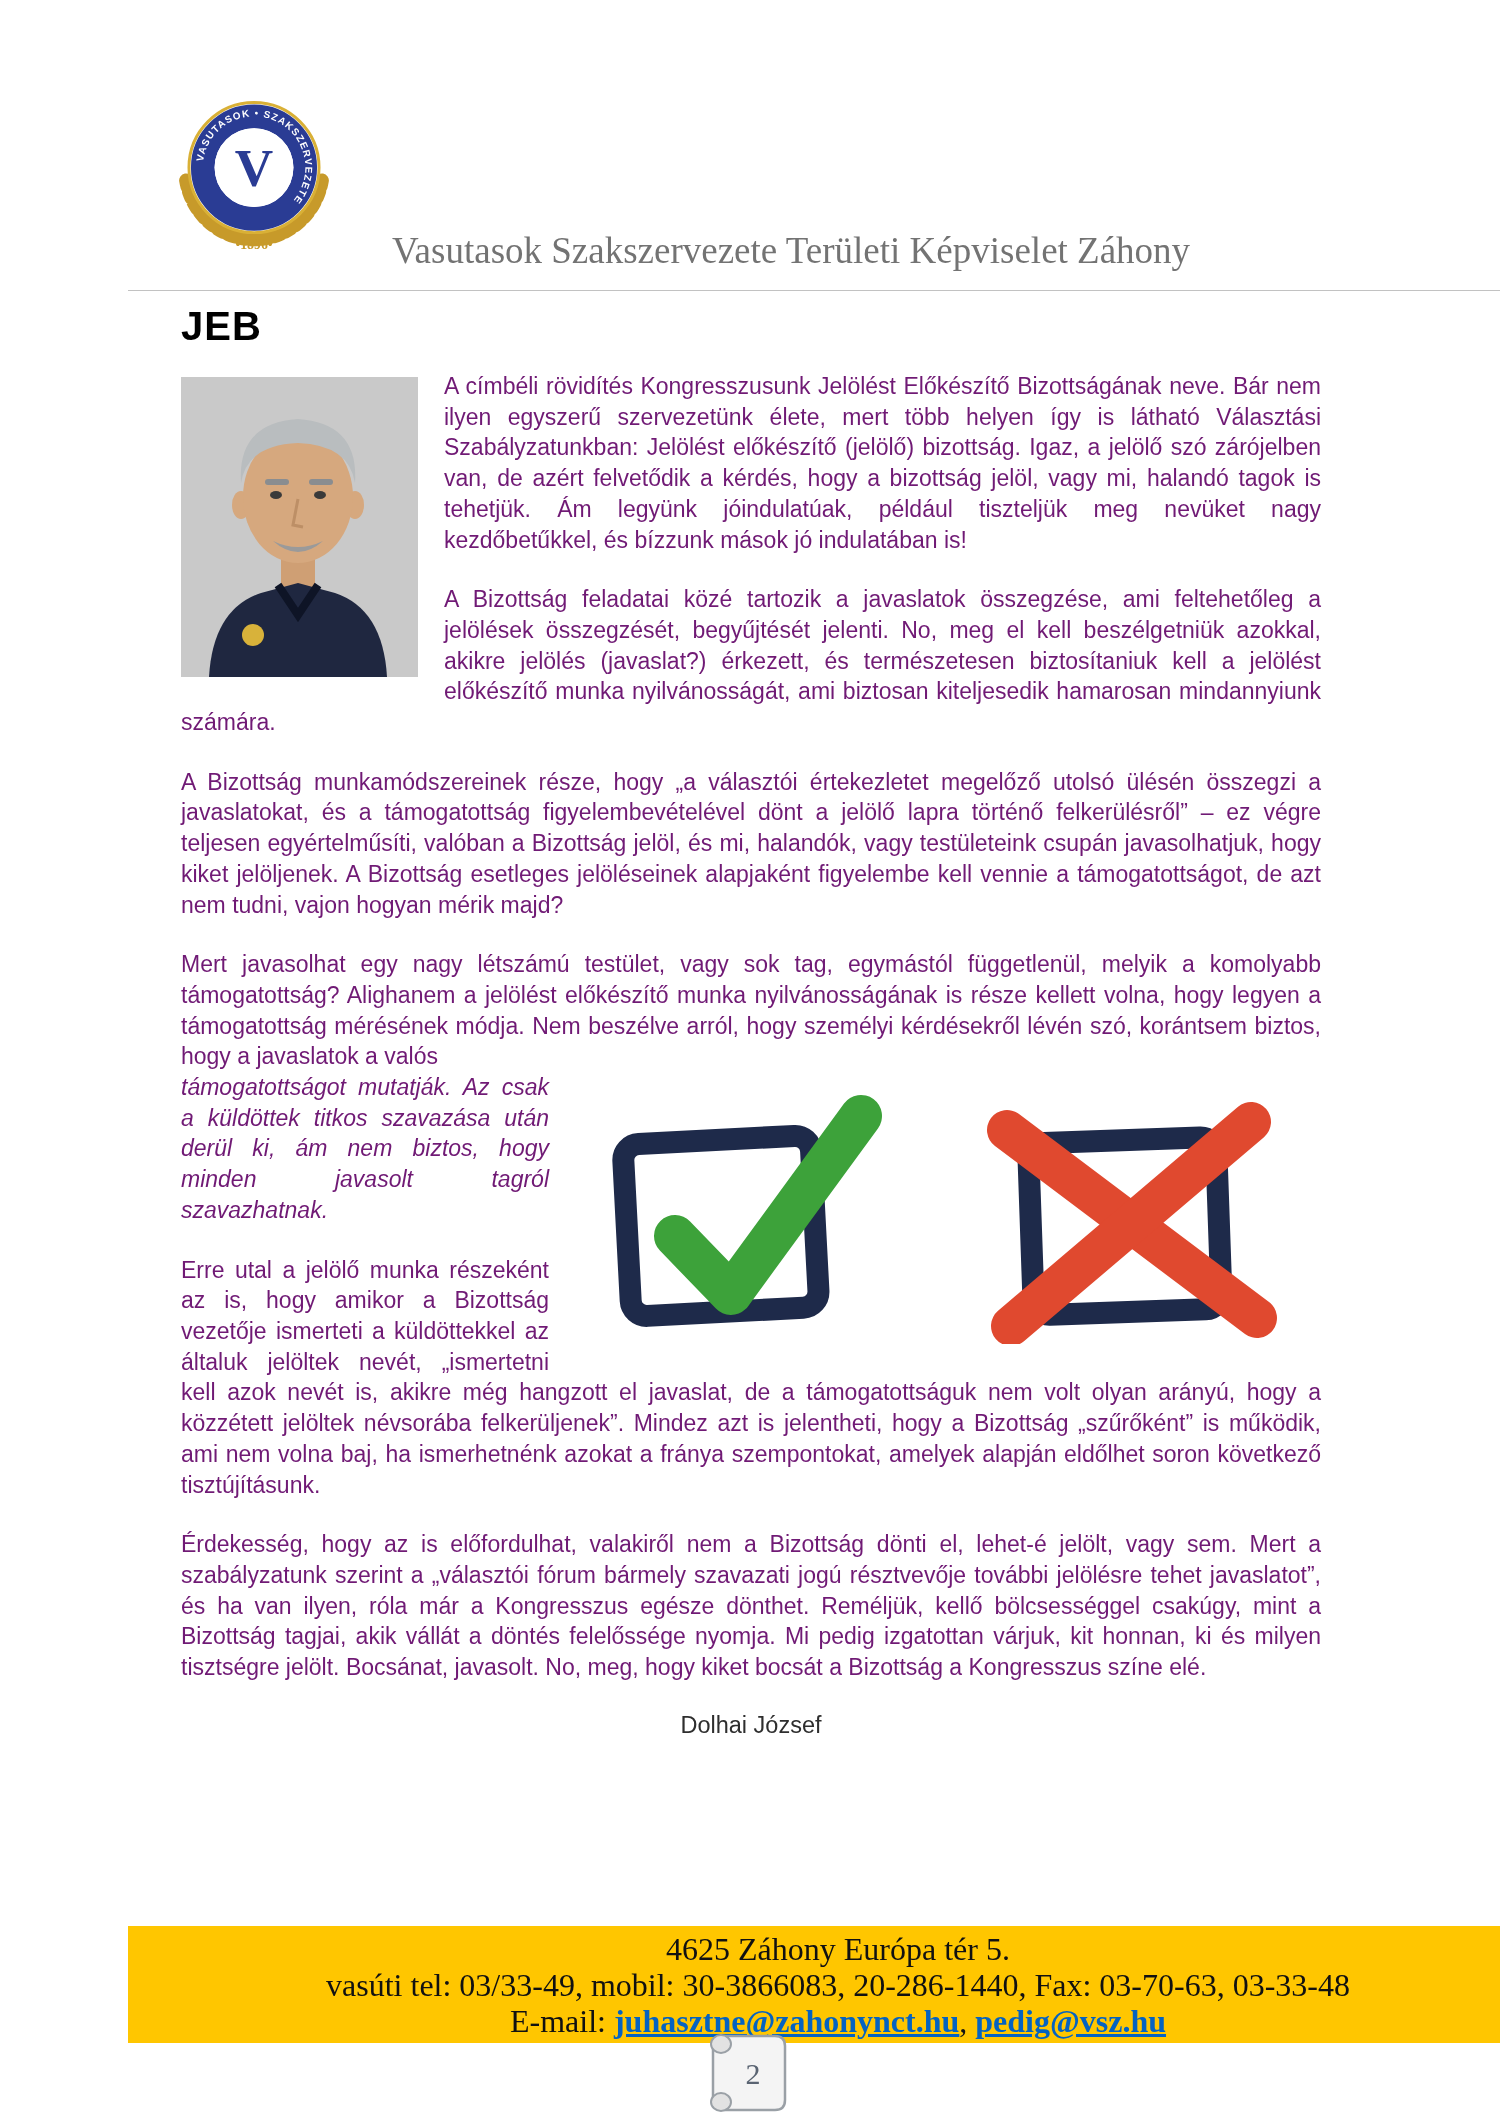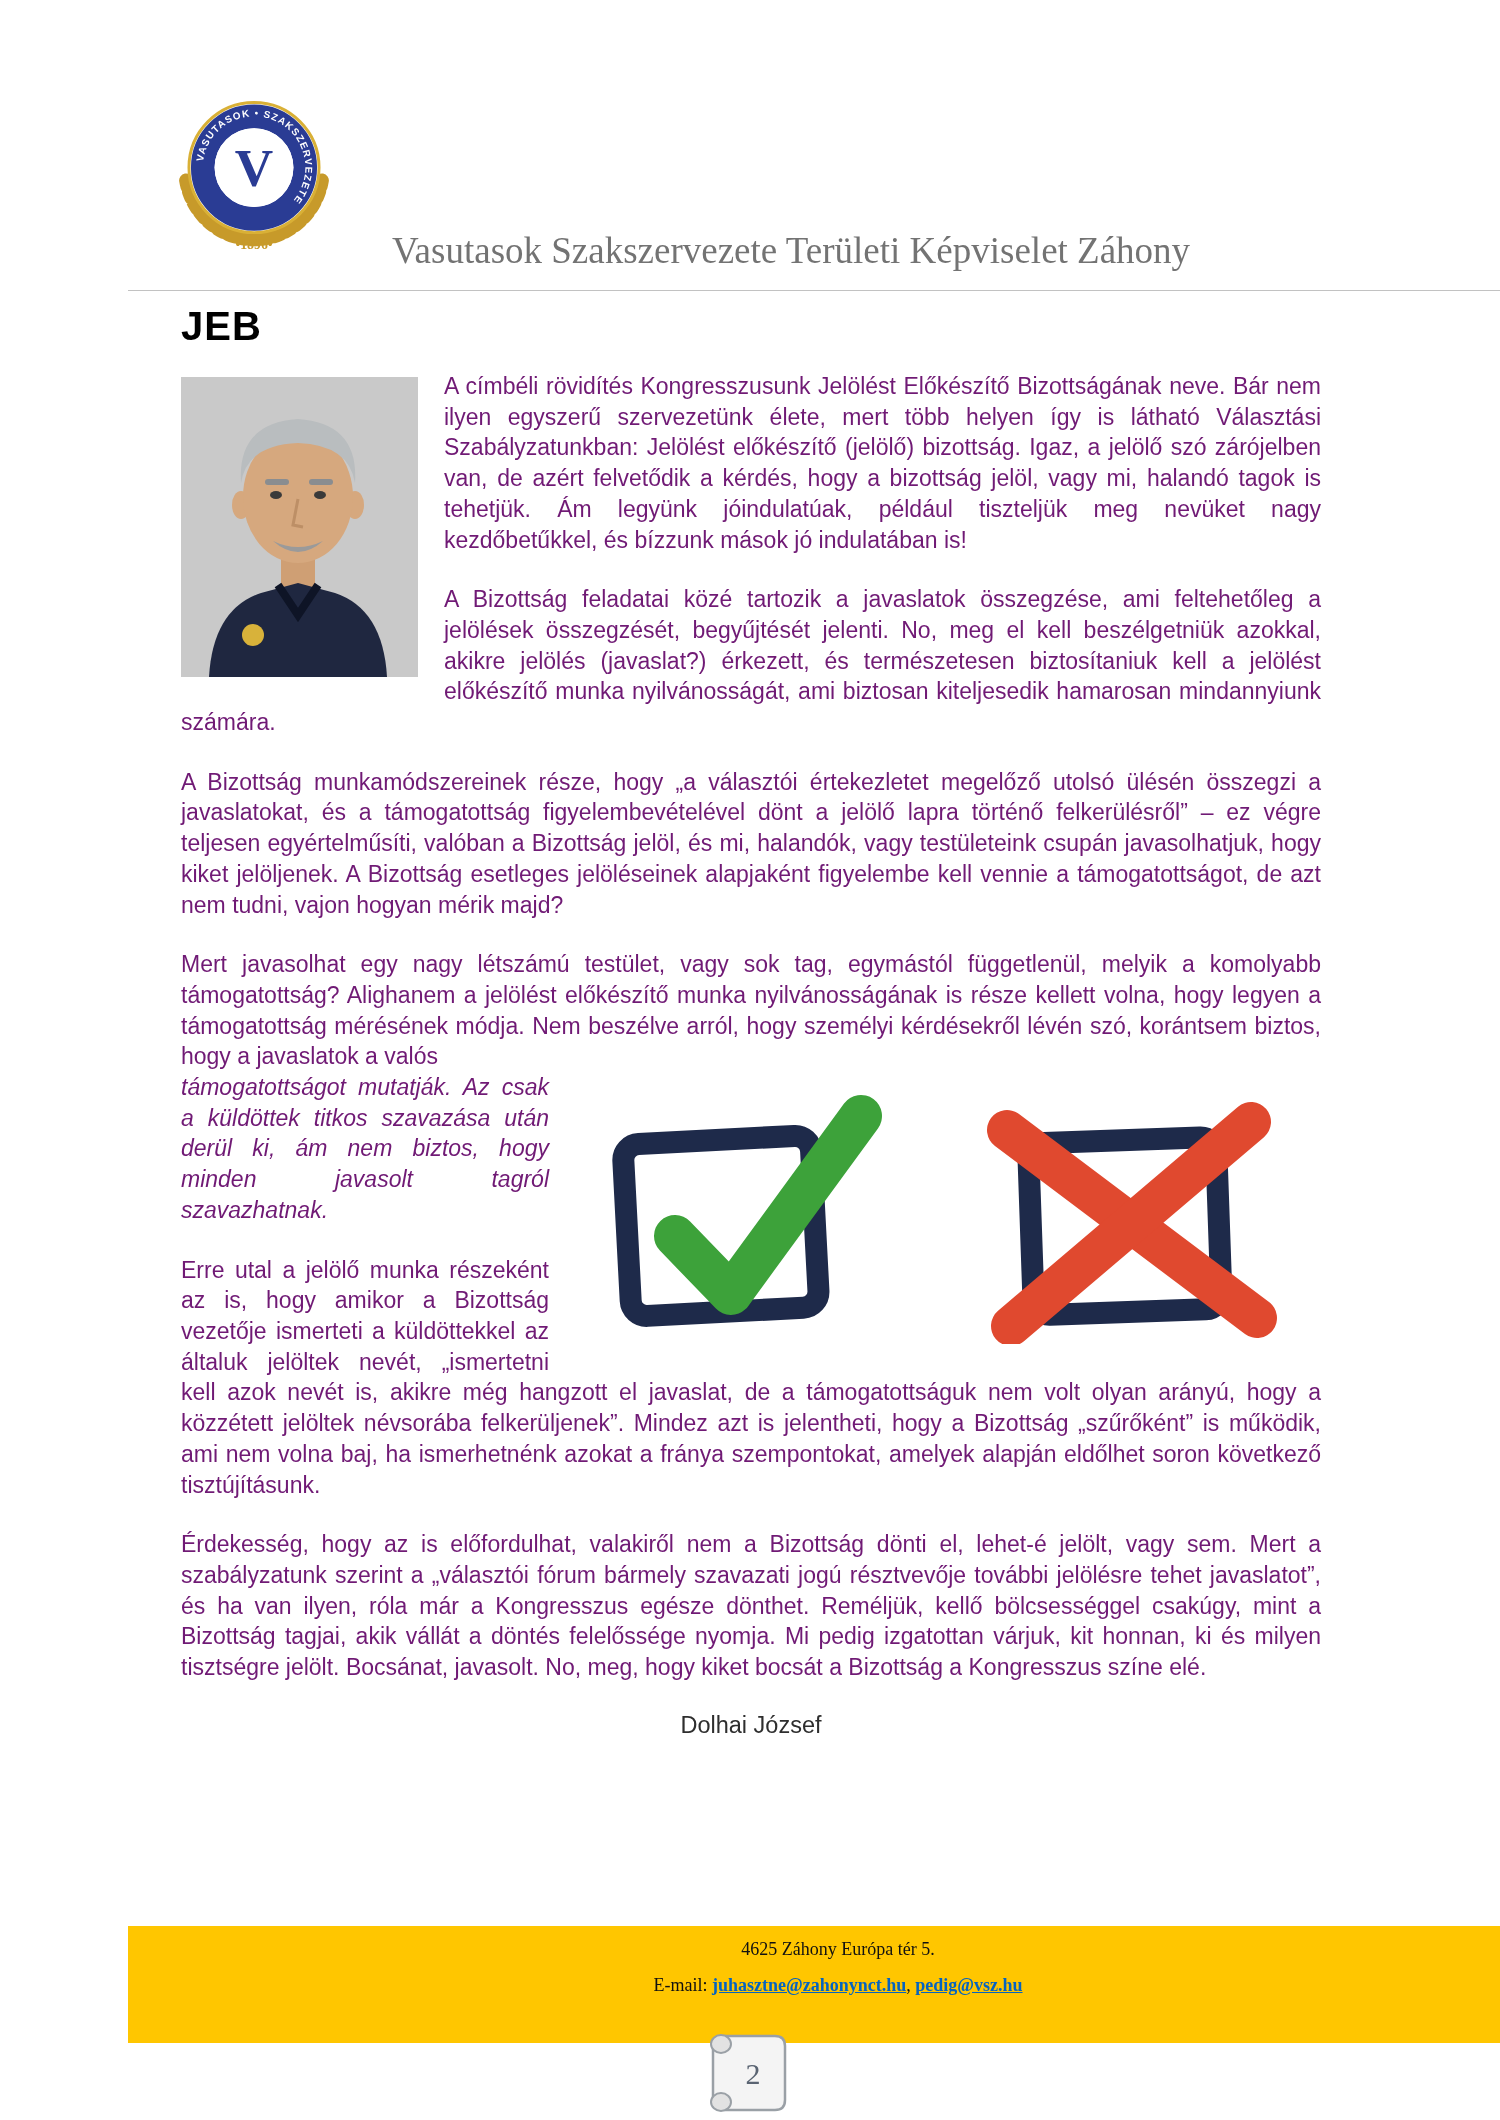--- a/index.html
+++ b/index.html
@@ -85,21 +85,21 @@
     position: absolute;
     left: 128px; right: 0;
     top: 1926px;
     height: 117px;
     background: #FFC600;
     text-align: center;
     font-family: "Liberation Serif", serif;
     color: #111111;
     padding-top: 5px;
   }
-  .footer-band .line { font-size: 18px; line-height: 36px; padding-left: 48px; }
+  .footer-band .line { font-size: 32px; line-height: 36px; padding-left: 48px; }
   .link {
     color: #0563C1;
     text-decoration: underline;
     cursor: pointer;
     font-weight: bold;
   }
   .page-scroll {
     position: absolute;
     left: 50%;
     transform: translateX(-50%);
@@ -180,20 +180,21 @@
     <p class="para cont">támogatottságot mutatják. Az csak a küldöttek titkos szavazása után derül ki, ám nem biztos, hogy minden javasolt tagról szavazhatnak.</p>
     <p class="para">Erre utal a jelölő munka részeként az is, hogy amikor a Bizottság vezetője ismerteti a küldöttekkel az általuk jelöltek nevét, „ismertetni kell azok nevét is, akikre még hangzott el javaslat, de a támogatottságuk nem volt olyan arányú, hogy a közzétett jelöltek névsorába felkerüljenek”. Mindez azt is jelentheti, hogy a Bizottság „szűrőként” is működik, ami nem volna baj, ha ismerhetnénk azokat a fránya szempontokat, amelyek alapján eldőlhet soron következő tisztújításunk.</p>
     <p class="para">Érdekesség, hogy az is előfordulhat, valakiről nem a Bizottság dönti el, lehet-é jelölt, vagy sem. Mert a szabályzatunk szerint a „választói fórum bármely szavazati jogú résztvevője további jelölésre tehet javaslatot”, és ha van ilyen, róla már a Kongresszus egésze dönthet. Reméljük, kellő bölcsességgel csakúgy, mint a Bizottság tagjai, akik vállát a döntés felelőssége nyomja. Mi pedig izgatottan várjuk, kit honnan, ki és milyen tisztségre jelölt. Bocsánat, javasolt. No, meg, hogy kiket bocsát a Bizottság a Kongresszus színe elé.</p>
 
     <p class="signature">Dolhai József</p>
   </main>
 
   <footer>
     <div class="footer-band">
       <div class="line">4625 Záhony Európa tér 5.</div>
+      <div class="line">vasúti tel: 03/33-49, mobil: 30-3866083, 20-286-1440, Fax: 03-70-63, 03-33-48</div>
       <div class="line">
         <span>E-mail: </span><span class="link">juhasztne@zahonynct.hu</span><span>, </span><span class="link">pedig@vsz.hu</span>
       </div>
     </div>
 
     <svg class="page-scroll" viewBox="0 0 118 88" aria-hidden="true">
       <path d="M34 6 H84 Q94 6 94 16 V70 Q94 80 84 80 H34 Q22 80 22 68 V18 Q22 6 34 6 Z" fill="#f4f4f4" stroke="#9aa0a6" stroke-width="2.5"></path>
       <ellipse cx="30" cy="14" rx="10" ry="9" fill="#e2e2e2" stroke="#9aa0a6" stroke-width="2"></ellipse>
       <ellipse cx="30" cy="72" rx="10" ry="9" fill="#e2e2e2" stroke="#9aa0a6" stroke-width="2"></ellipse>
       <text x="62" y="54" text-anchor="middle" font-size="30" font-family="Liberation Serif, serif" fill="#5a6472">2</text>

